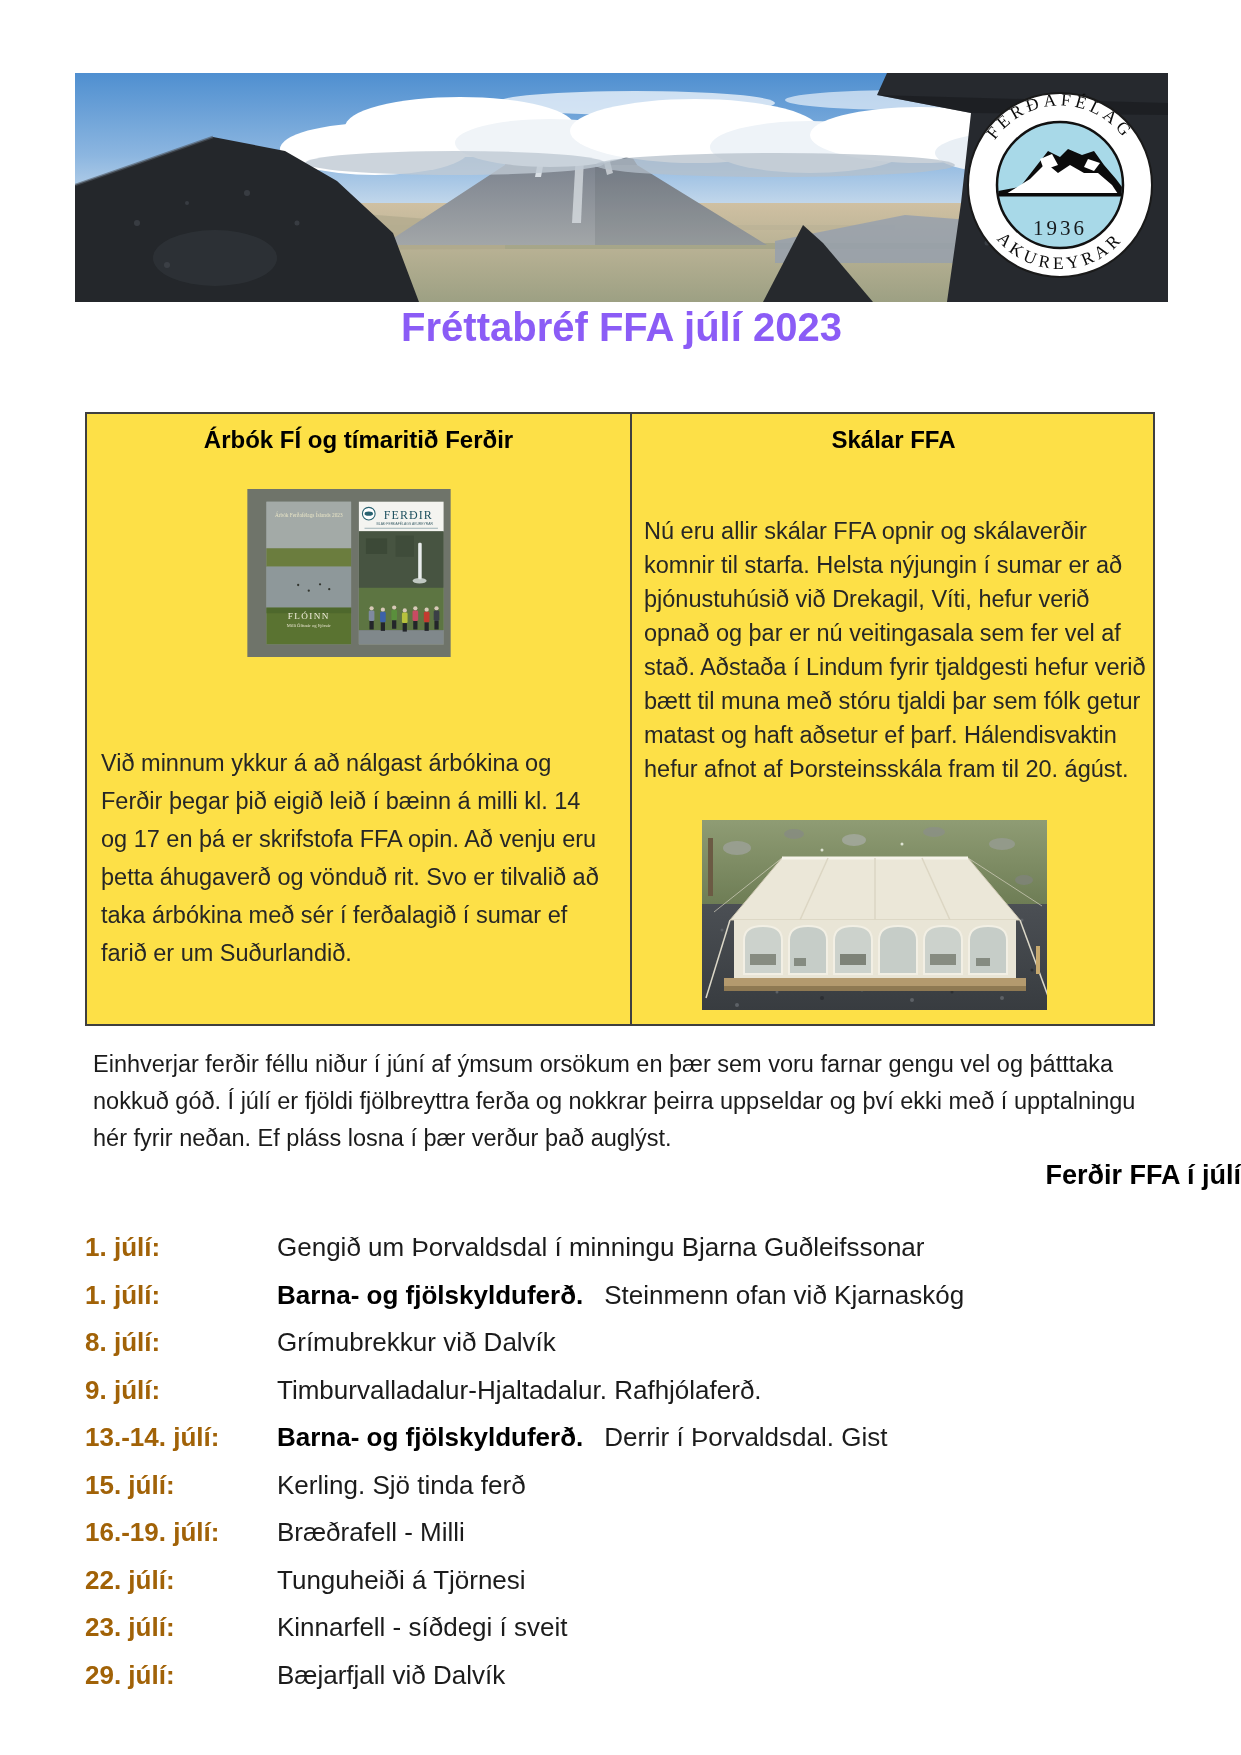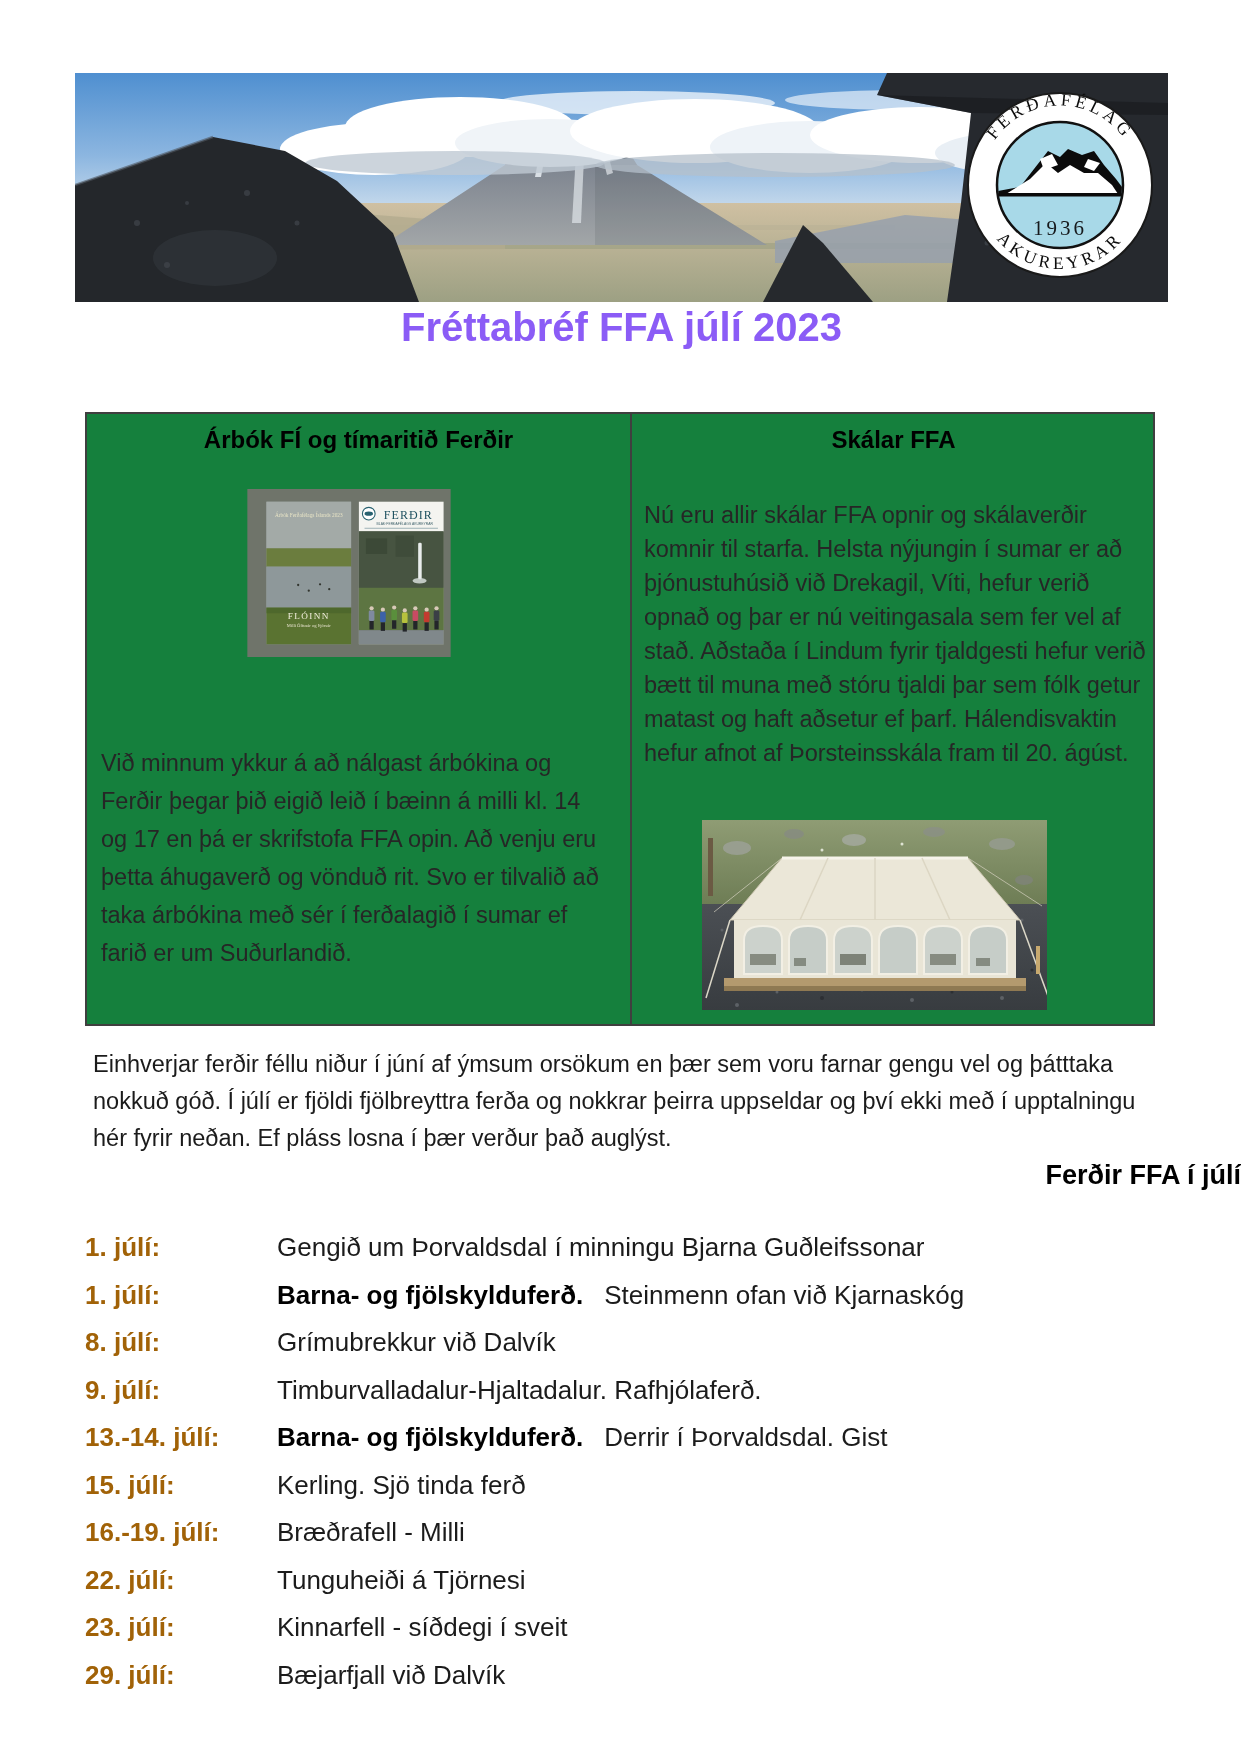--- a/index.html
+++ b/index.html
@@ -6,33 +6,33 @@
   body{width:1241px;height:1755px;font-family:"Liberation Sans",sans-serif;position:relative;}
   .page{position:absolute;left:0;top:0;width:1241px;height:1755px;background:#fff;overflow:hidden;}
 
   .header-photo{position:absolute;left:75px;top:73px;width:1093px;height:229px;}
   .header-photo svg{display:block;width:100%;height:100%;}
 
   .title{position:absolute;left:0;top:304px;width:1241px;margin:1px;text-align:center;
          font-size:40px;font-weight:bold;color:#8b5cf6;letter-spacing:0px;}
 
   .info-table{position:absolute;left:85px;top:412px;width:1070px;height:614px;
-              background:#15803d;border:2px solid #3f3f3f;box-sizing:border-box;}
+              background:#fde047;border:2px solid #3f3f3f;box-sizing:border-box;}
   .col-divider{position:absolute;left:543px;top:0;width:2px;height:100%;background:#3f3f3f;}
   .col-header{position:absolute;top:12px;margin:0;font-size:24px;font-weight:bold;color:#000;text-align:center;}
   .col-header.left{left:0;width:543px;}
   .col-header.right{left:543px;width:527px;}
 
   .books-photo{position:absolute;left:118px;top:75px;width:288px;height:168px;}
   .books-photo svg{display:block;width:100%;height:100%;}
 
   .left-body{position:absolute;left:14px;top:330px;width:505px;margin:0;
              font-size:23.5px;line-height:38px;color:#262626;}
 
-  .right-body{position:absolute;left:557px;top:84px;width:502px;margin:0;
+  .right-body{position:absolute;left:557px;top:100px;width:502px;margin:0;
               font-size:23.5px;line-height:34px;color:#262626;}
 
   .tent-photo{position:absolute;left:615px;top:406px;width:345px;height:190px;}
   .tent-photo svg{display:block;width:100%;height:100%;}
 
   .intro{position:absolute;left:85px;top:1038px;width:1074px;margin:8px;
          font-size:23.5px;line-height:37px;color:#1b1b1b;}
 
   .trips-heading{position:absolute;left:0;top:1160px;width:1241px;margin:0;text-align:right;
                  font-size:27px;font-weight:bold;color:#000;}

